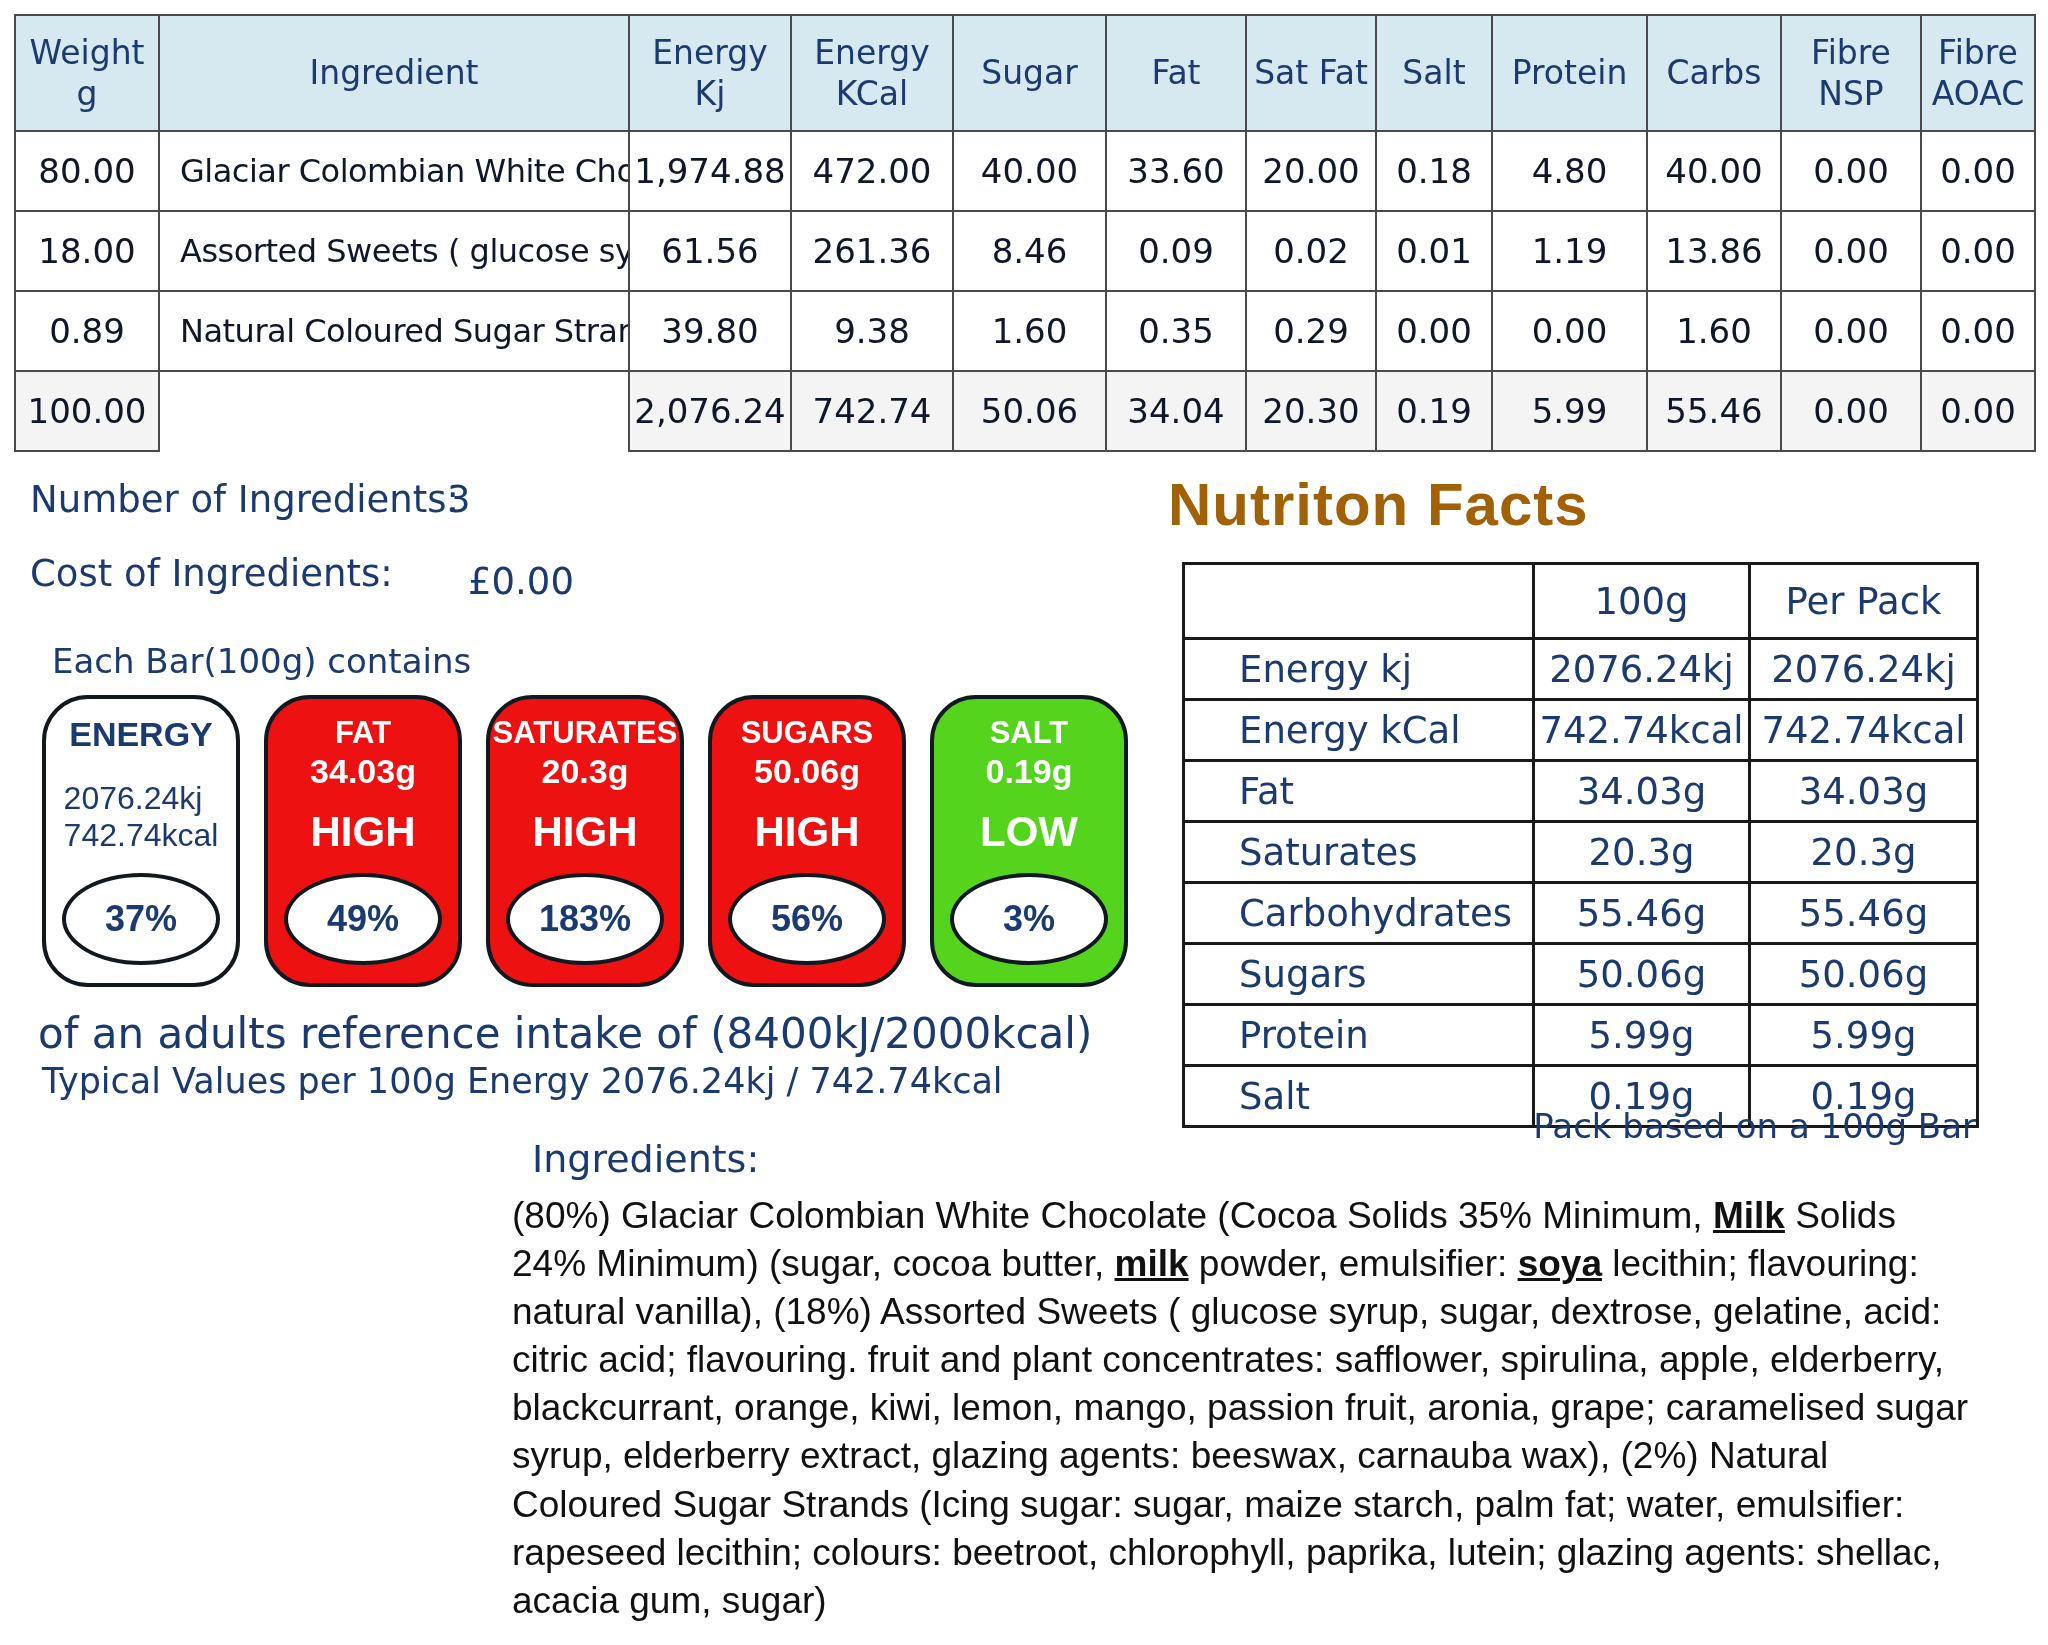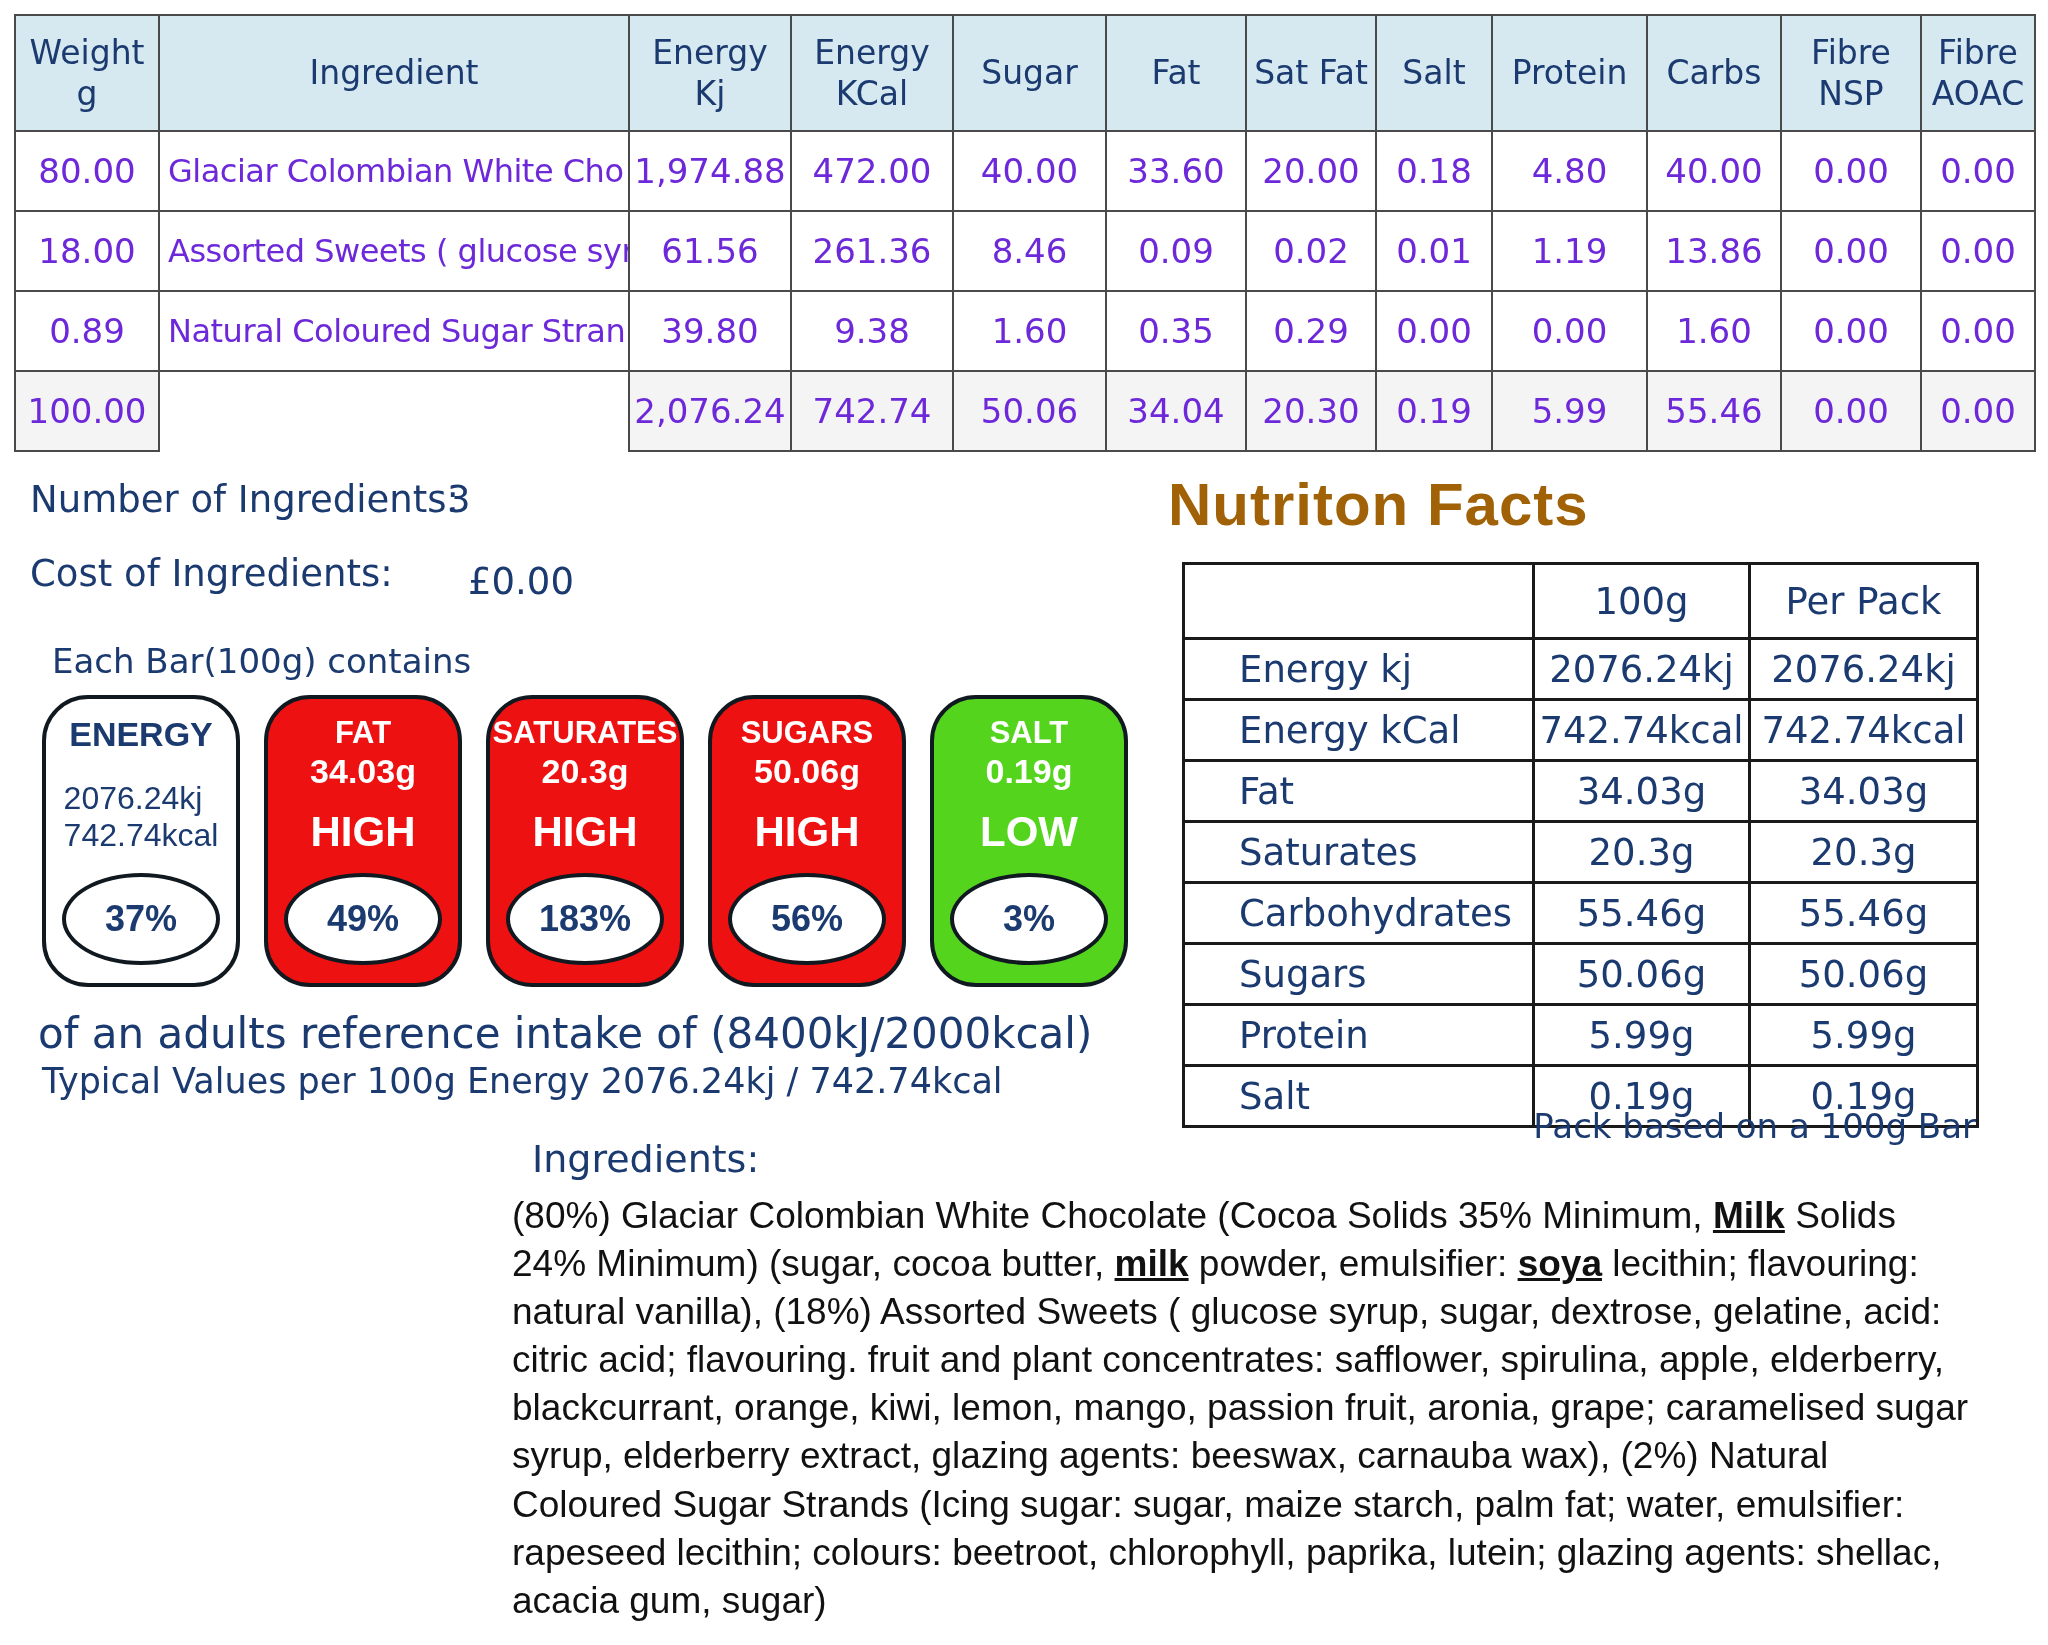--- a/index.html
+++ b/index.html
@@ -17,24 +17,24 @@
   table.ing col.c6{width:130px}  table.ing col.c7{width:116px}
   table.ing col.c8{width:155px}  table.ing col.c9{width:134px}
   table.ing col.c10{width:140px} table.ing col.c11{width:114px}
   table.ing th{
     background:#d6e8f0;border:2px solid #4a4a4a;height:112px;
     font-weight:normal;font-size:33px;color:#1b3a70;
     white-space:pre-line;text-align:center;vertical-align:middle;line-height:1.25;
   }
   table.ing td{
     border:2px solid #4a4a4a;background:#ffffff;height:76px;
-    font-size:34px;color:#6d28d9;text-align:center;vertical-align:middle;
+    font-size:34px;color:#0f172a;text-align:center;vertical-align:middle;
     overflow:hidden;white-space:nowrap;
   }
-  table.ing td.ing-name{text-align:left;padding-left:8px;font-size:32px;letter-spacing:-0.5px;}
+  table.ing td.ing-name{text-align:left;padding-left:20px;font-size:32px;letter-spacing:-0.5px;}
   table.ing tr.total td{background:#f4f4f4;}
   table.ing tr.total td.empty{border:none;background:#ffffff;}
 
   
   .navy-text{color:#1b3a70;font-size:37px;white-space:nowrap;}
 
   
   #badges{display:flex;gap:24px;}
   .badge{
     width:198px;height:292px;box-sizing:border-box;border:4px solid #101820;

